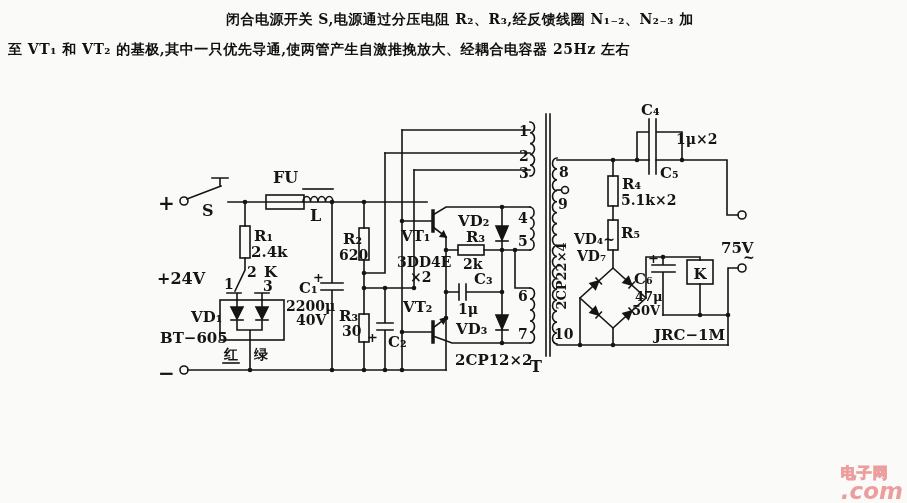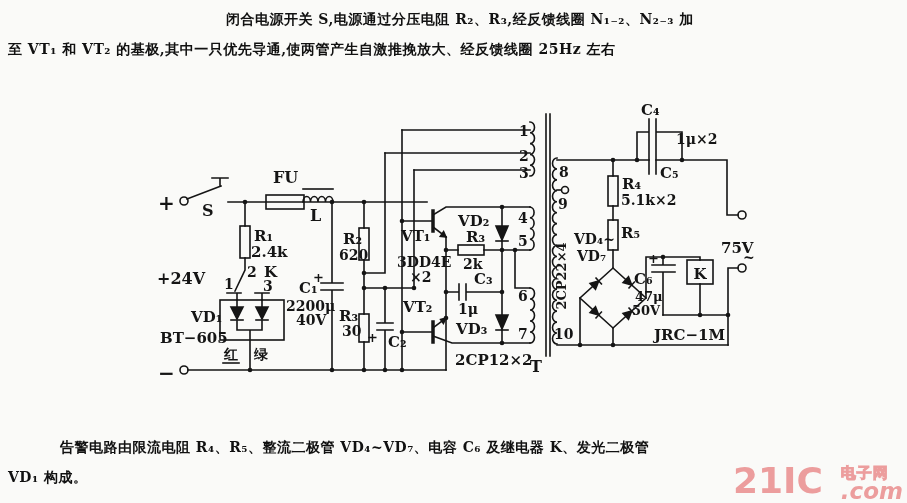--- a/index.html
+++ b/index.html
@@ -20,21 +20,21 @@
   #wm-site{font-size:15px;font-weight:bold;letter-spacing:1px;}
   #wm-com{font-size:23px;font-weight:bold;font-style:italic;line-height:16px;}
 </style>
 </head>
 <body>
 
 <div id="page">
 
   <div id="top-para" class="para">
     <div class="indent1">闭合电源开关 S,电源通过分压电阻 R₂、R₃,经反馈线圈 N₁₋₂、N₂₋₃ 加</div>
-    <div>至 VT₁ 和 VT₂ 的基极,其中一只优先导通,使两管产生自激推挽放大、经反馈线圈 25Hz 左右</div>
+    <div>至 VT₁ 和 VT₂ 的基极,其中一只优先导通,使两管产生自激推挽放大、经耦合电容器 25Hz 左右</div>
   </div>
 
   <svg width="907" height="503" viewBox="0 0 907 503" style="position:absolute;left:0;top:0">
     <g stroke="#151515" stroke-width="1.6" fill="none" stroke-linecap="square">
 
       <g>
         <circle cx="184" cy="201" r="4"></circle>
         <circle cx="184" cy="370" r="4"></circle>
         <path d="M187,199 L221,186 M212,178 H228 M220,178 V186"></path>
         <path d="M228,202 H427"></path>
@@ -235,26 +235,21 @@
       <text x="634" y="284" font-size="15">C₆</text>
       <text x="635" y="301" font-size="13">47μ</text>
       <text x="632" y="315" font-size="13">50V</text>
       <text x="700" y="279" font-size="15" text-anchor="middle">K</text>
       <text x="654" y="340" font-size="15">JRC−1M</text>
       <text x="721" y="253" font-size="15">75V</text>
       <text x="743" y="262" font-size="14">~</text>
     </g>
   </svg>
 
-  <div id="bottom-para" class="para">
-    <div class="indent2">告警电路由限流电阻 R₄、R₅、整流二极管 VD₄~VD₇、电容 C₆ 及继电器 K、发光二极管</div>
-    <div>VD₁ 构成。</div>
-  </div>
 
   <div id="watermark">
-    <span id="wm-brand" style="color: rgb(236, 157, 157);">21IC</span>
     <span id="wm-col">
       <span id="wm-site" style="color: rgb(246, 202, 202); -webkit-text-stroke: 1px rgb(236, 157, 157);">电子网</span>
       <span id="wm-com" style="color: rgb(236, 157, 157);">.com</span>
     </span>
   </div>
 
 </div>
 
 </body></html>

